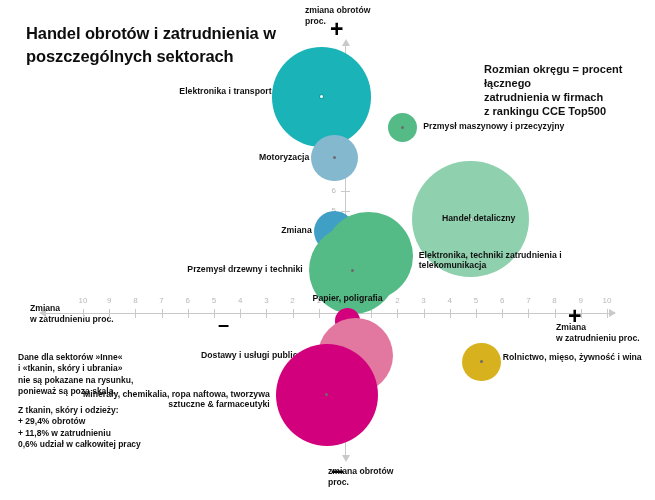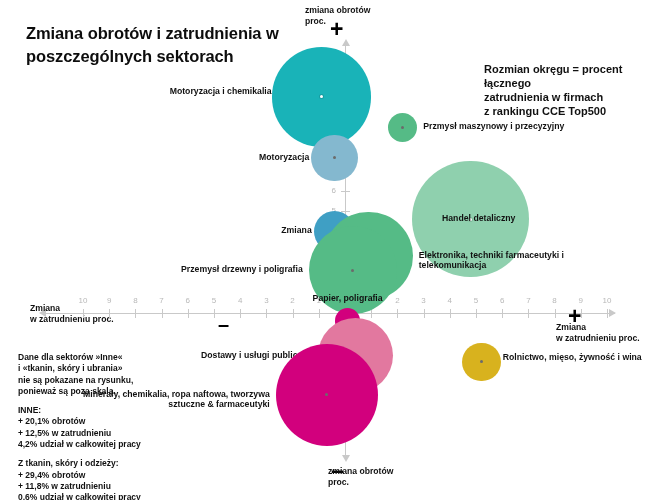--- a/index.html
+++ b/index.html
@@ -78,36 +78,32 @@
     color:#111;white-space:pre-line;
   }
   .blab.r{text-align:right;}
   .blab.l{text-align:left;}
 </style>
 </head>
 <body>
 
 <div id="stage">
 
-  <div class="title">Zmiana obrotów i zatrudnienia
+  <div class="title">Handel obrotów i zatrudnienia
 w poszczególnych sektorach</div>
 
   <div class="legend-note" style="white-space:pre-line;">Rozmian okręgu = procent łącznego
 zatrudnienia w firmach
 z rankingu CCE Top500</div>
 
   <div class="footnote">
     <div class="blk">Dane dla sektorów »Inne«
 i «tkanin, skóry i ubrania»
 nie są pokazane na rysunku,
 ponieważ są poza skalą.</div>
-    <div class="blk">INNE:
-+ 20,1% obrotów
-+ 12,5% w zatrudnieniu
-4,2% udział w całkowitej pracy</div>
     <div class="blk">Z tkanin, skóry i odzieży:
 + 29,4% obrotów
 + 11,8% w zatrudnieniu
 0,6% udział w całkowitej pracy</div>
   </div>
 
   <div class="axis-v"></div>
   <div class="axis-h"></div>
   <div class="arrow up"></div>
   <div class="arrow down"></div>
@@ -202,39 +198,39 @@
       <div class="tick h" style="left: 554.6px;"></div>
       <div class="tlab h" style="left: 545.6px;">8</div>
       <div class="tick h" style="left: 580.8px;"></div>
       <div class="tlab h" style="left: 571.8px;">9</div>
       <div class="tick h" style="left: 607px;"></div>
       <div class="tlab h" style="left: 598px;">10</div>
     </div>
   <div id="bubbles">
       <div class="bub" style="left: 271.57px; top: 46.9099px; width: 99.7003px; height: 99.7003px; background: rgb(25, 179, 184);"></div>
       <div class="dot light" style="left: 319.92px; top: 95.26px;"></div>
-      <div class="blab r" style="width: 190px; left: 81.5699px; top: 85.76px;">Motoryzacja i chemikalia</div>
+      <div class="blab r" style="width: 190px; left: 81.5699px; top: 85.76px;">Elektronika i transport</div>
       <div class="bub" style="left: 387.94px; top: 112.66px; width: 29.4px; height: 29.4px; background: rgb(85, 187, 134);"></div>
       <div class="dot" style="left: 401.14px; top: 125.86px;"></div>
       <div class="blab l" style="width: 190px; left: 423.34px; top: 121.36px;">Przmysł maszynowy i przecyzyjny</div>
       <div class="bub" style="left: 311.277px; top: 134.717px; width: 46.4855px; height: 46.4855px; background: rgb(132, 184, 207);"></div>
       <div class="dot" style="left: 333.02px; top: 156.46px;"></div>
       <div class="blab r" style="width: 190px; left: 119.277px; top: 151.96px;">Motoryzacja</div>
       <div class="bub" style="left: 412.421px; top: 160.821px; width: 116.678px; height: 116.678px; background: rgb(143, 208, 174);"></div>
       <div class="dot light" style="left: 469.26px; top: 217.66px;"></div>
       <div class="blab l" style="width: 190px; left: 442px; top: 213.16px;">Handel detaliczny</div>
       <div class="bub" style="left: 313.731px; top: 210.611px; width: 41.5779px; height: 41.5779px; background: rgb(63, 159, 196);"></div>
       <div class="dot" style="left: 333.02px; top: 229.9px;"></div>
       <div class="blab r" style="width: 190px; left: 121.731px; top: 225.4px;">Zmiana</div>
       <div class="bub" style="left: 324.48px; top: 211.78px; width: 88.2px; height: 88.2px; background: rgb(85, 187, 134);"></div>
       <div class="dot" style="left: 367.08px; top: 254.38px;"></div>
-      <div class="blab l" style="width: 190px; left: 418.68px; top: 249.88px;">Elektronika, techniki farmaceutyki i telekomunikacja</div>
+      <div class="blab l" style="width: 190px; left: 418.68px; top: 249.88px;">Elektronika, techniki zatrudnienia i telekomunikacja</div>
       <div class="bub" style="left: 308.76px; top: 226.06px; width: 88.2px; height: 88.2px; background: rgb(85, 187, 134);"></div>
       <div class="dot" style="left: 351.36px; top: 268.66px;"></div>
-      <div class="blab r" style="width: 190px; left: 112.76px; top: 264.16px;">Przemysł drzewny i poligrafia</div>
+      <div class="blab r" style="width: 190px; left: 112.76px; top: 264.16px;">Przemysł drzewny i techniki</div>
       <div class="bub" style="left: 334.889px; top: 308.429px; width: 25.4611px; height: 25.4611px; background: rgb(210, 0, 125);"></div>
       <div class="dot" style="left: 346.12px; top: 319.66px;"></div>
       <div class="blab l" style="width: 190px; text-align: center; left: 252.62px; top: 293.429px;">Papier, poligrafia</div>
       <div class="bub" style="left: 318.002px; top: 318.362px; width: 74.9556px; height: 74.9556px; background: rgb(226, 120, 159);"></div>
       <div class="dot" style="left: 353.98px; top: 354.34px;"></div>
       <div class="blab r" style="width: 190px; left: 122.002px; top: 349.84px;">Dostawy i usługi publiczne</div>
       <div class="bub" style="left: 461.794px; top: 342.514px; width: 38.8925px; height: 38.8925px; background: rgb(216, 178, 30);"></div>
       <div class="dot" style="left: 479.74px; top: 360.46px;"></div>
       <div class="blab l" style="width: 190px; left: 502.686px; top: 351.96px;">Rolnictwo, mięso, żywność i wina</div>
       <div class="bub" style="left: 275.738px; top: 343.678px; width: 101.845px; height: 101.845px; background: rgb(210, 0, 125);"></div>

